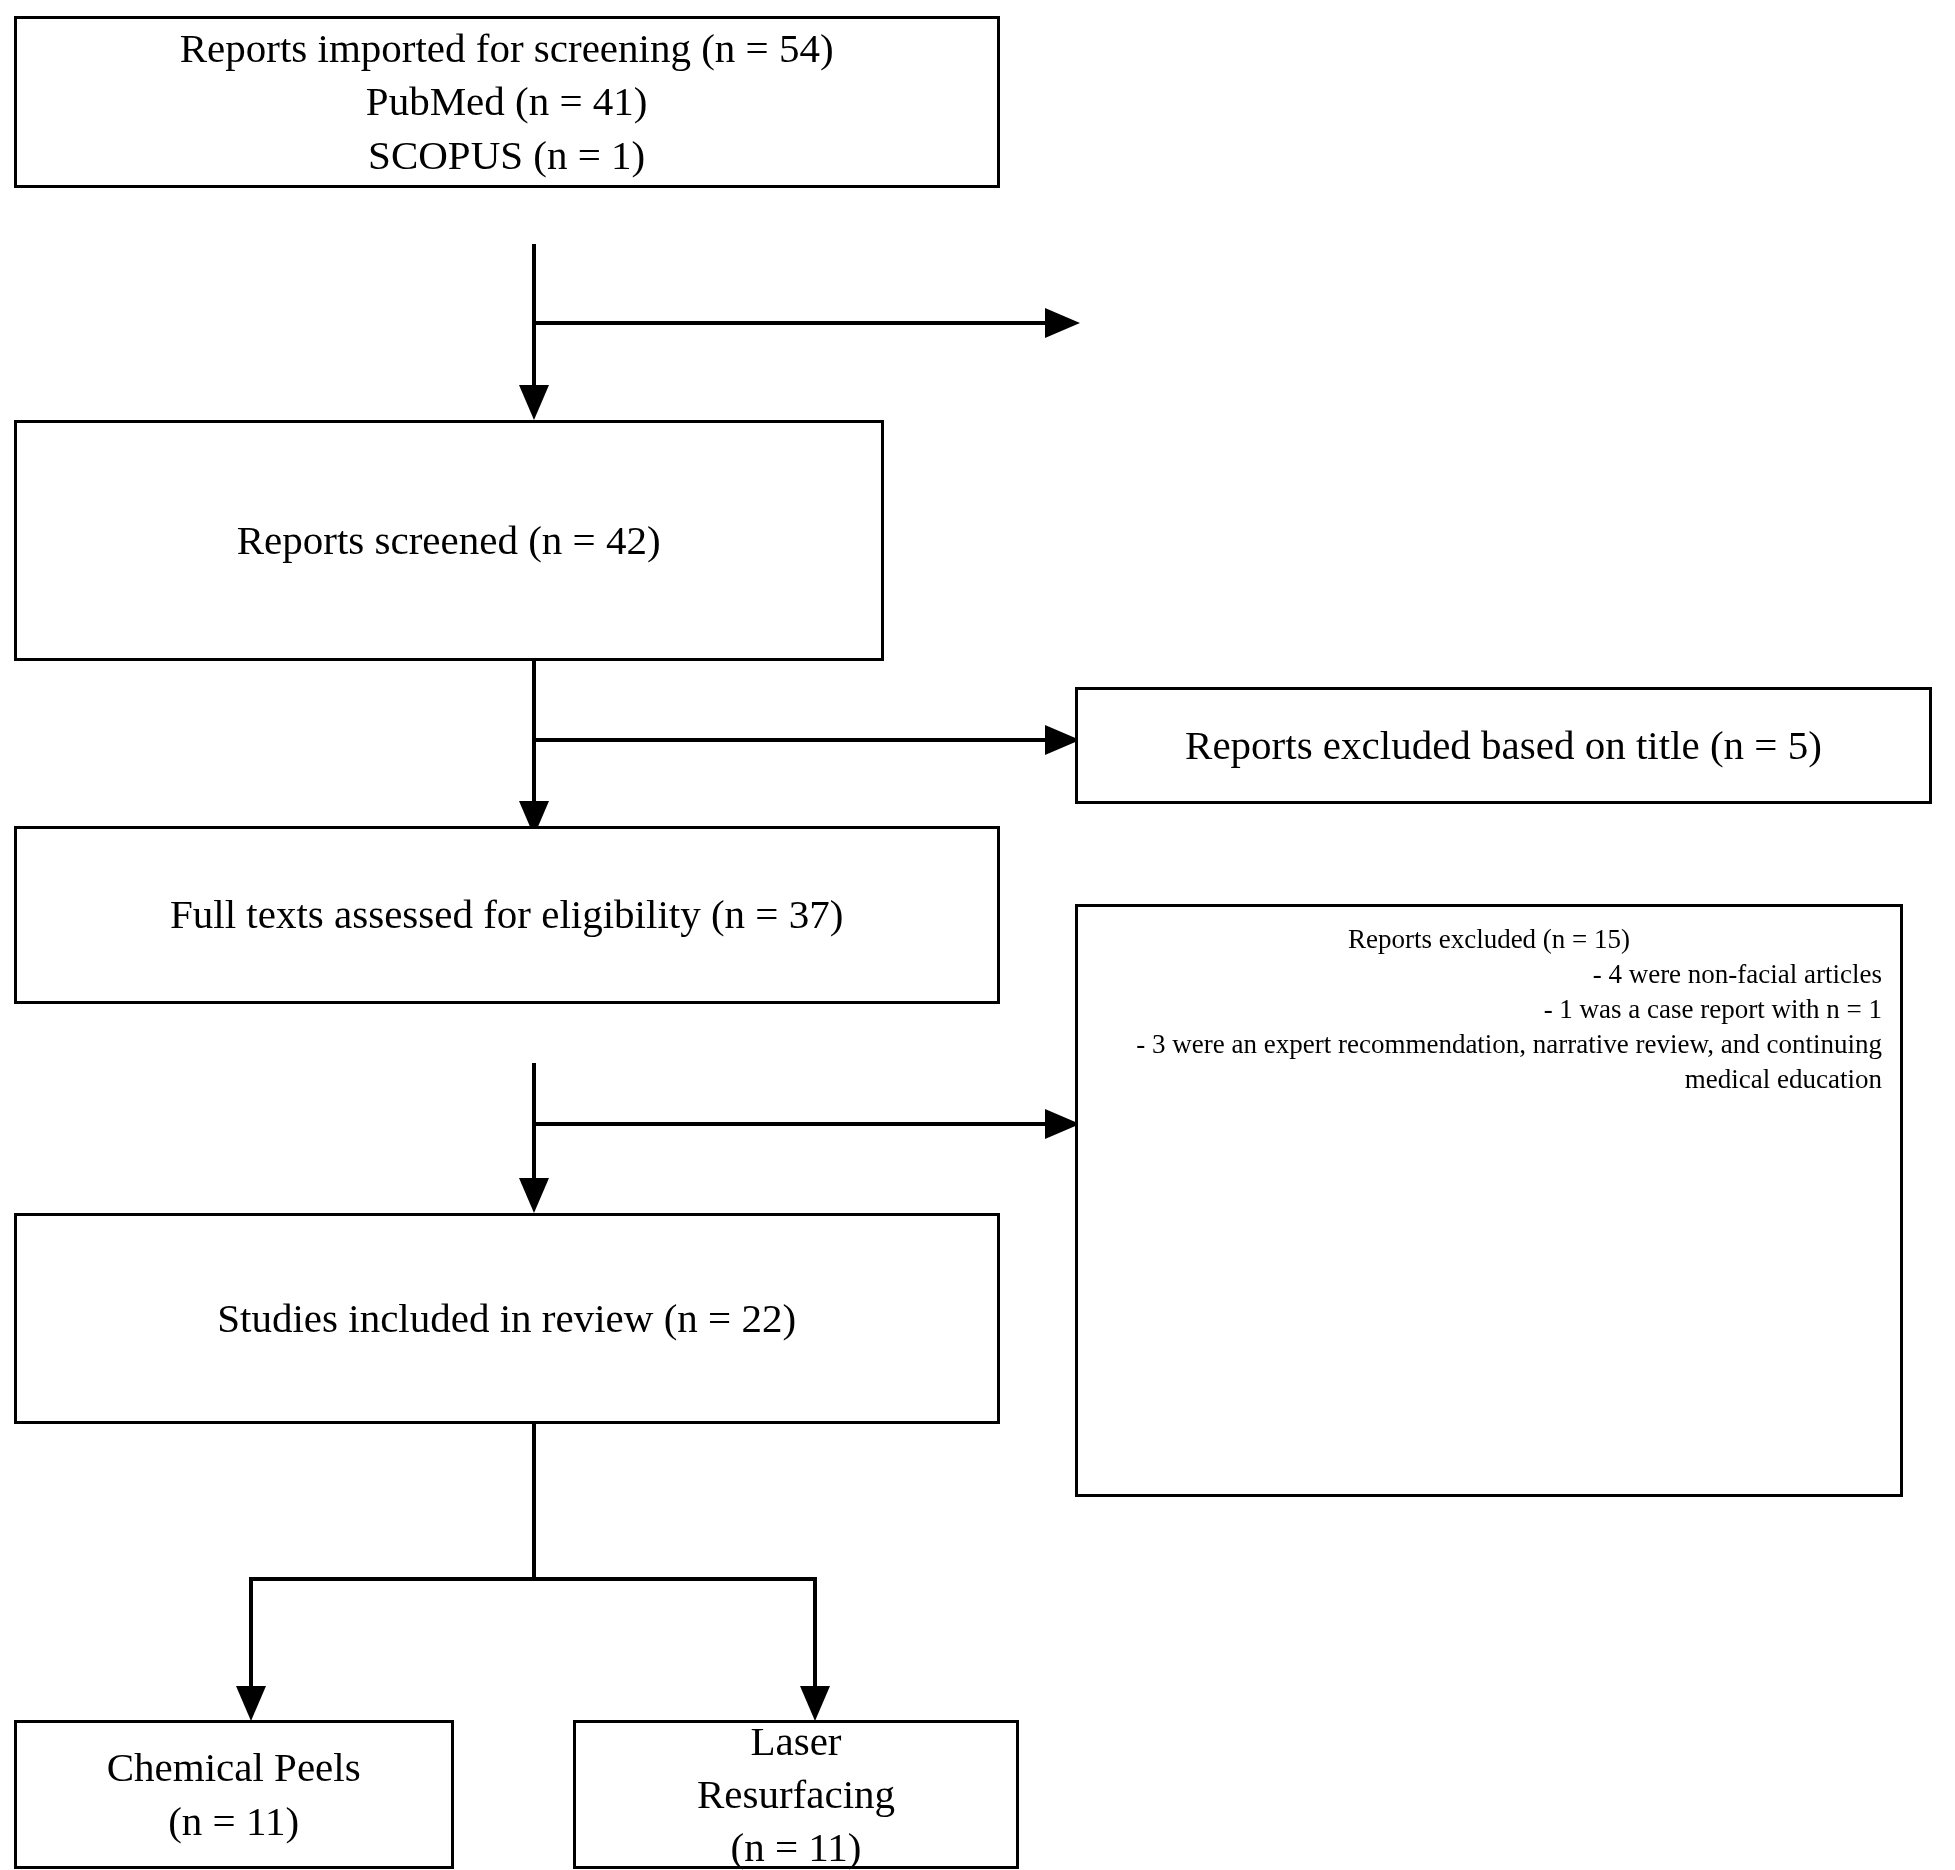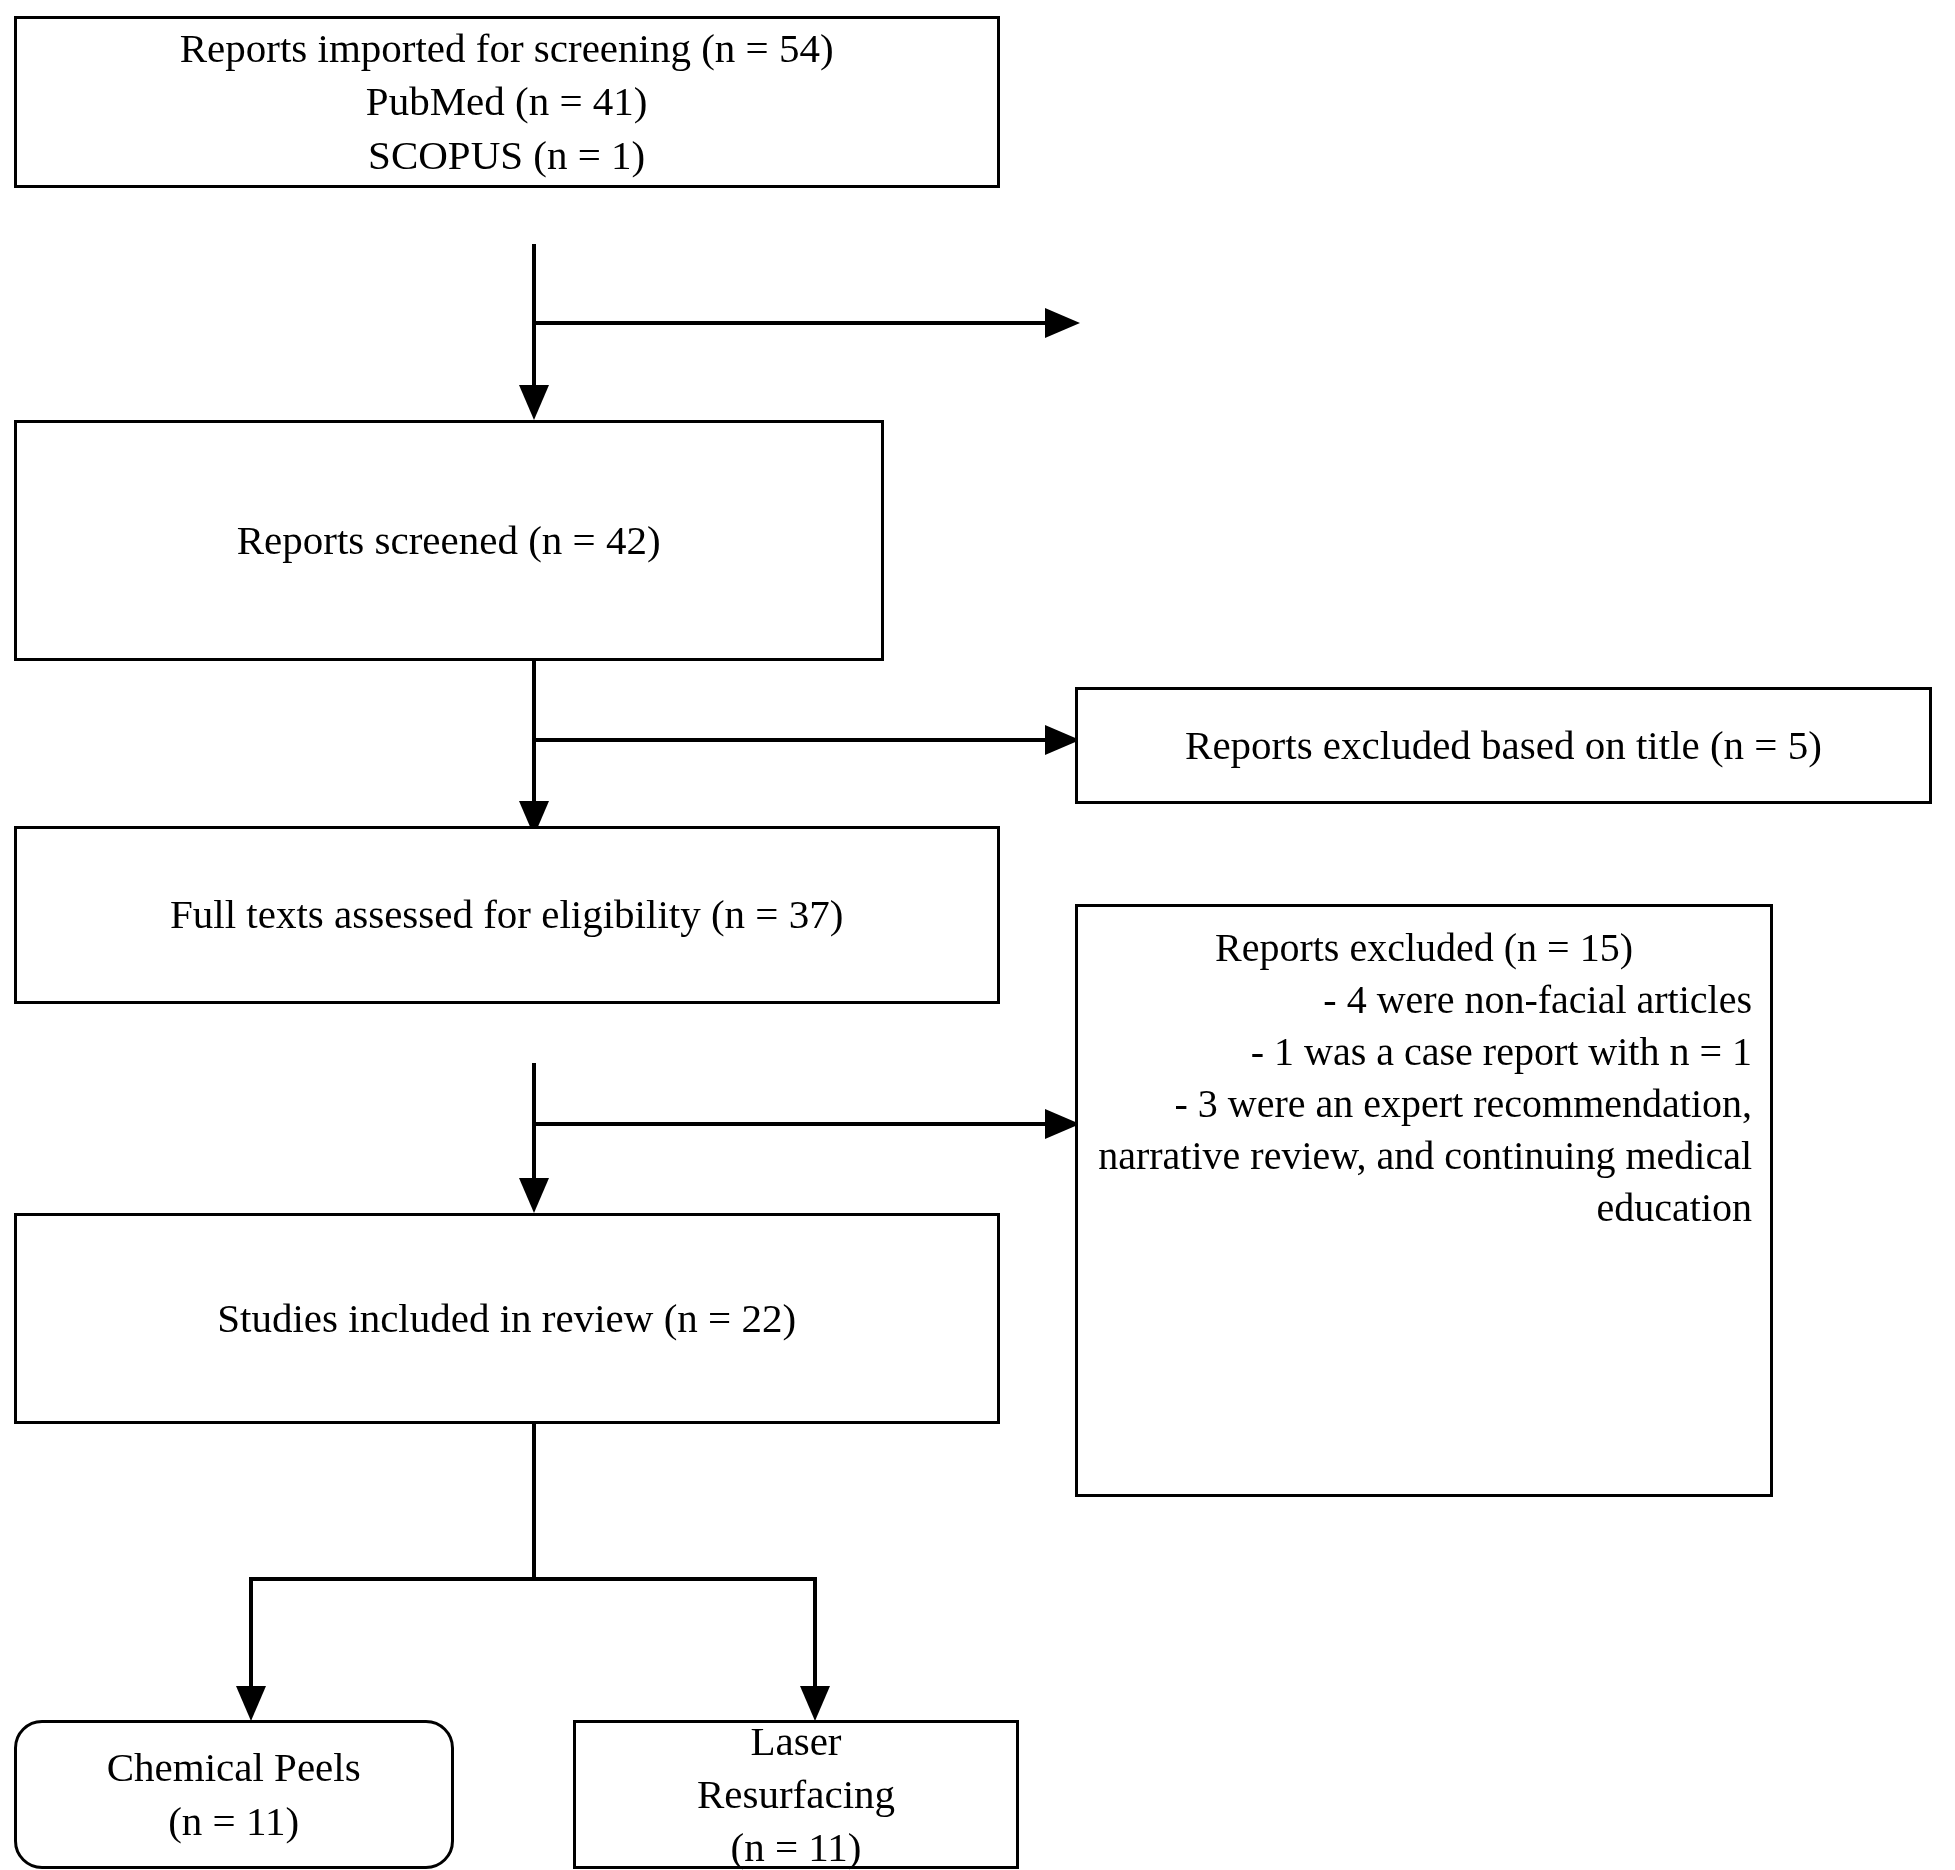--- a/index.html
+++ b/index.html
@@ -110,41 +110,41 @@
   <div class="node-box" style="left:13.7px; top:826px; width:986px; height:178px;">
     <span class="line">Full texts assessed for eligibility (n = 37)</span>
   </div>
 
   <div class="v-line" style="left:532px; top:1063px; height:137px;"></div>
   <div class="arrow-down" style="left:519px; top:1178px;"></div>
 
   <div class="h-line" style="left:532px; top:1122px; width:516px;"></div>
   <div class="arrow-right" style="left:1045px; top:1109px;"></div>
 
-  <div class="node-box left-align" style="left:1075px; top:904px; width:698px; height:593px; font-size:40px;">
+  <div class="node-box left-align" style="left:1075px; top:904px; width:828px; height:593px; font-size:27px;">
     <span class="line centered">Reports excluded (n = 15)</span>
     <span class="line">- 4 were non-facial articles</span>
     <span class="line">- 1 was a case report with n = 1</span>
     <span class="line">- 3 were an expert recommendation, narrative review, and continuing medical education</span>
   </div>
 
   <div class="node-box" style="left:13.7px; top:1213px; width:986px; height:211px;">
     <span class="line">Studies included in review (n = 22)</span>
   </div>
 
   <div class="v-line" style="left:532px; top:1424px; width:3.7px; height:156px;"></div>
   <div class="h-line" style="left:249px; top:1577px; width:567px;"></div>
 
   <div class="v-line" style="left:249px; top:1577px; height:111px;"></div>
   <div class="arrow-down" style="left:236px; top:1686px;"></div>
 
   <div class="v-line" style="left:813px; top:1577px; height:111px;"></div>
   <div class="arrow-down" style="left:800px; top:1686px;"></div>
 
-  <div class="node-box" style="left:13.7px; top:1720px; width:440px; height:149px;border-radius:28px;">
+  <div class="node-box" style="left:13.7px; top:1720px; width:440px; height:149px;">
     <span class="line">Chemical Peels</span>
     <span class="line">(n = 11)</span>
   </div>
 
   <div class="node-box" style="left:573px; top:1720px; width:446px; height:149px;">
     <span class="line">Laser</span>
     <span class="line">Resurfacing</span>
     <span class="line">(n = 11)</span>
   </div>
 

